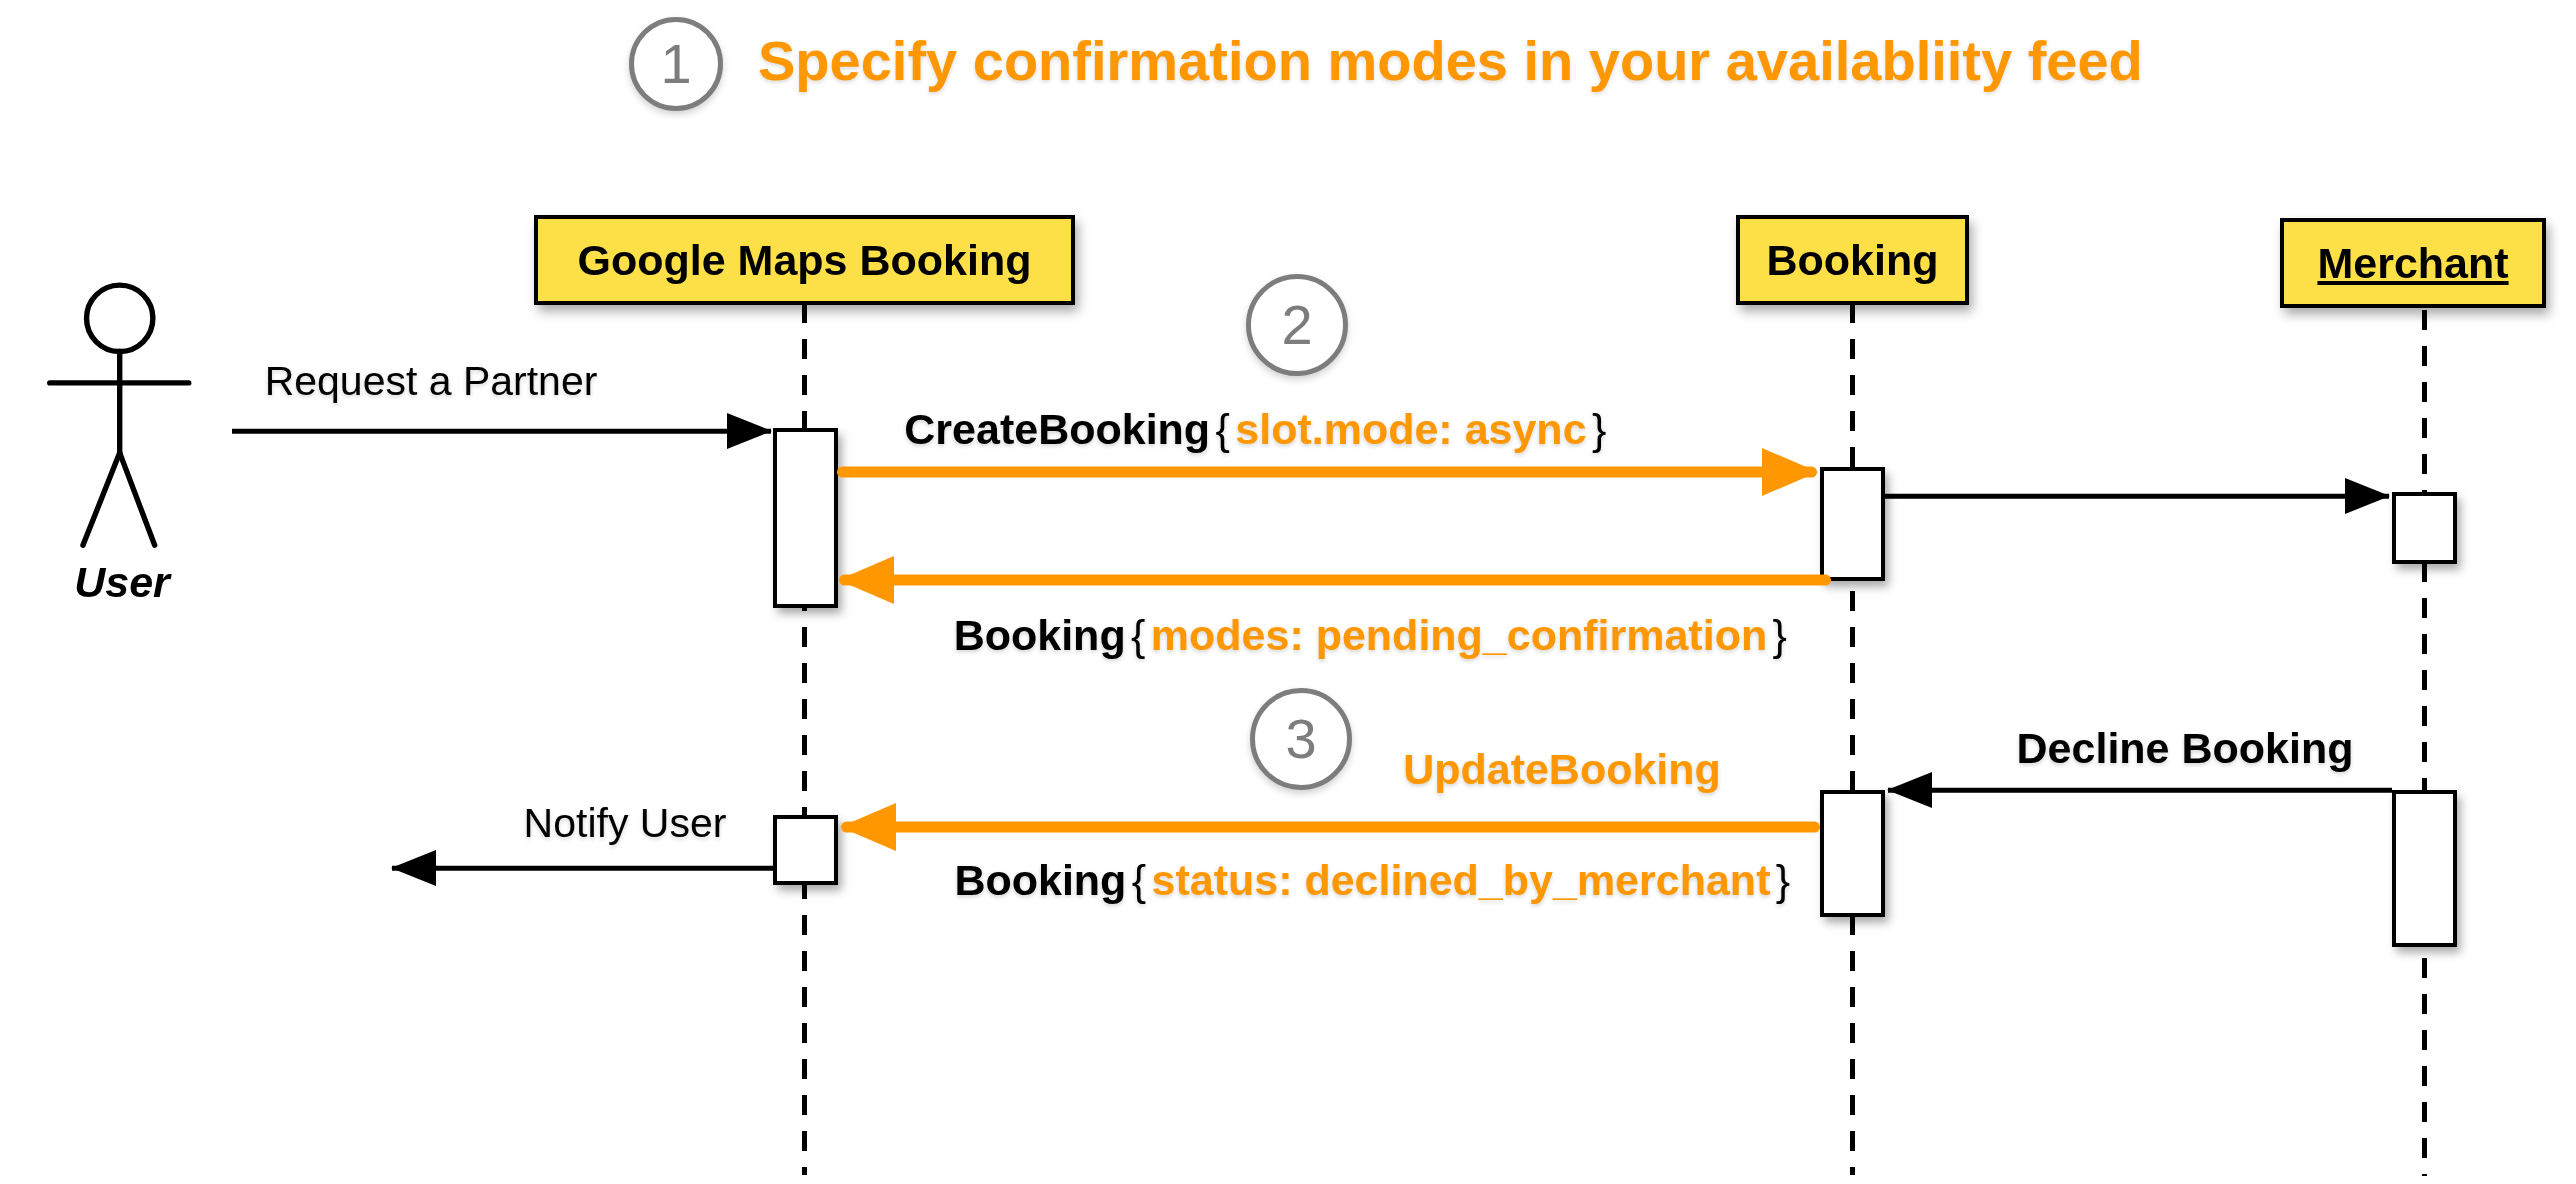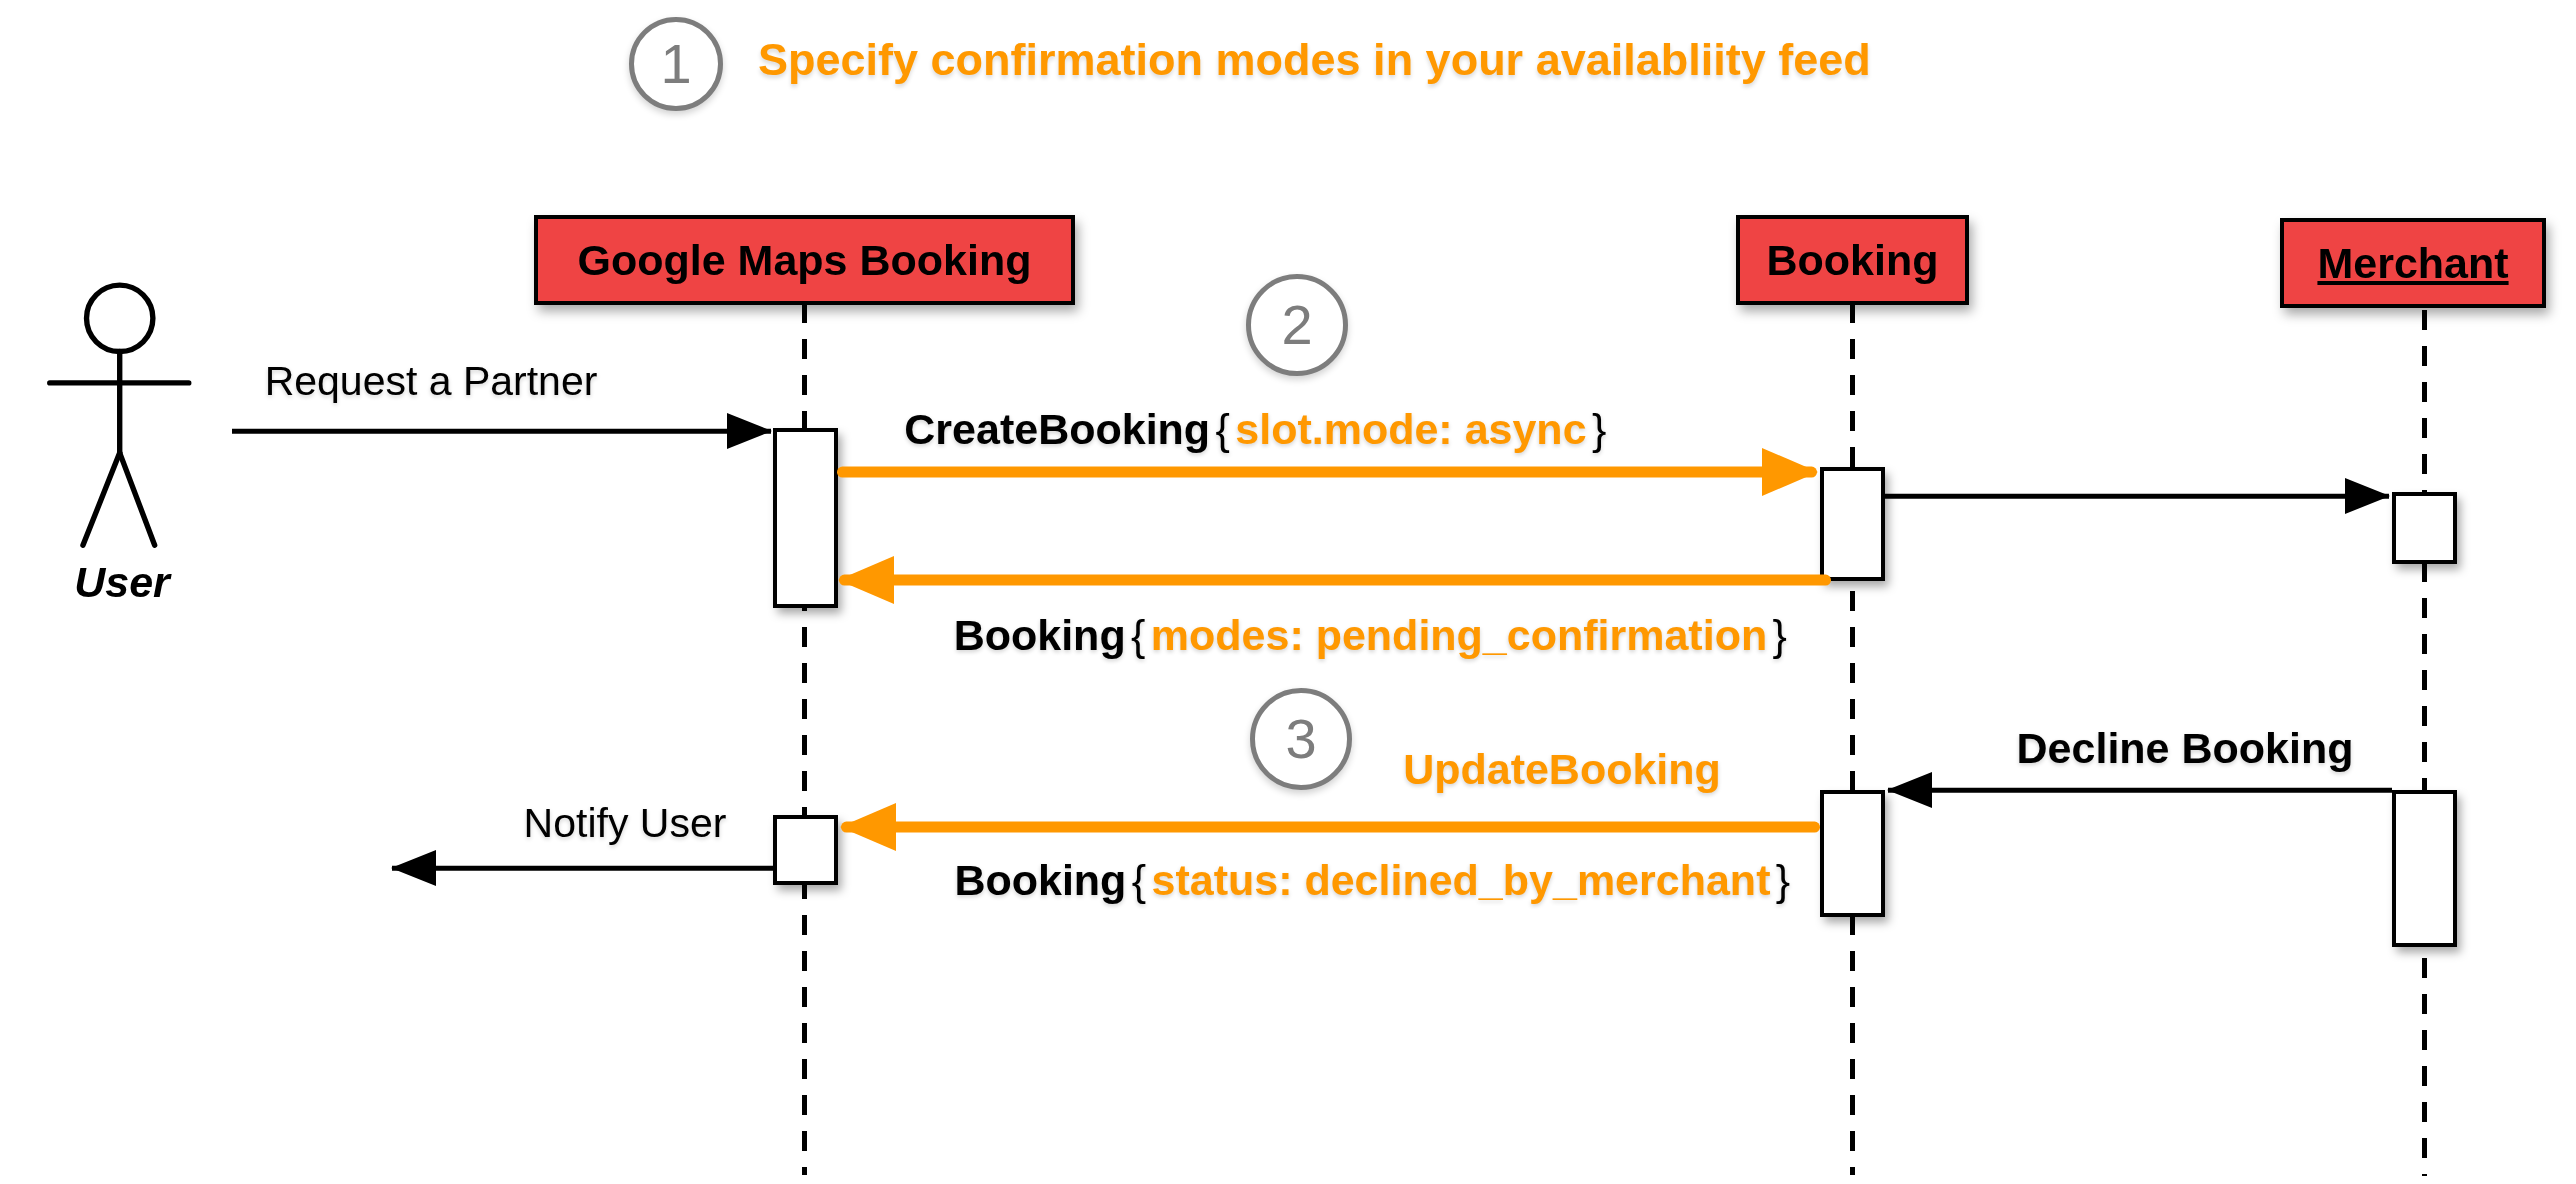--- a/index.html
+++ b/index.html
@@ -26,31 +26,31 @@
     justify-content: center;
     color: var(--gray);
     background: #fff;
     box-shadow: 0 3.6px 7.2px rgba(0,0,0,0.18);
   }
   .step-circle .num { font-size: 56px; line-height: 1; }
   
   .title {
     position: absolute;
     transform: translateY(-50%);
-    font-size: 45px;
+    font-size: 56px;
     font-weight: bold;
     color: var(--orange);
     white-space: nowrap;
     text-shadow: 0 2.7px 4.5px rgba(0,0,0,0.15);
   }
   
   .actor-box {
     position: absolute;
     height: 90px;
-    background: #ef4444;
+    background: #fde047;
     border: 4.5px solid #000;
     box-sizing: border-box;
     display: flex;
     align-items: center;
     justify-content: center;
     font-size: 43px;
     font-weight: bold;
     white-space: nowrap;
     box-shadow: 3.6px 7.2px 10.8px rgba(0,0,0,0.35);
     z-index: 3;

